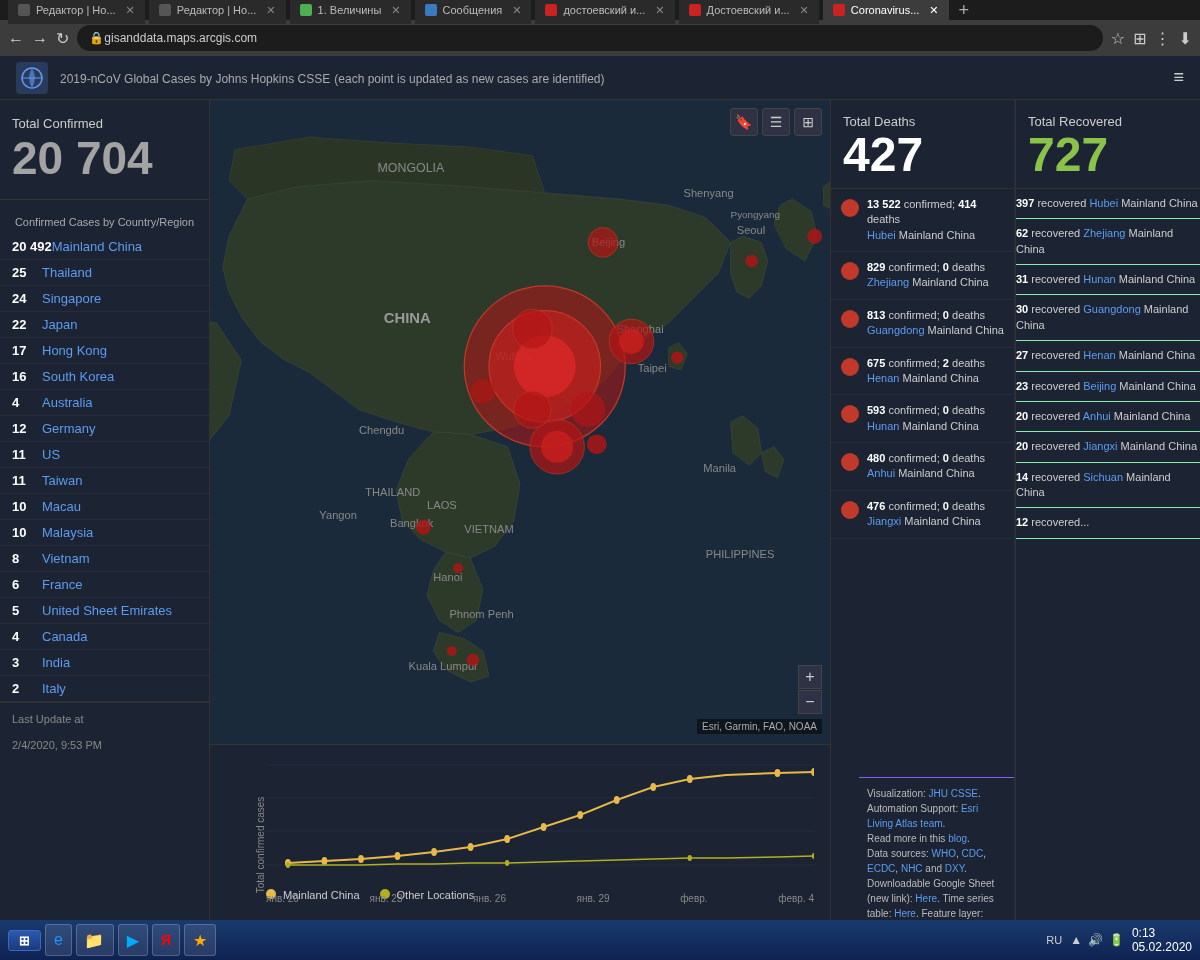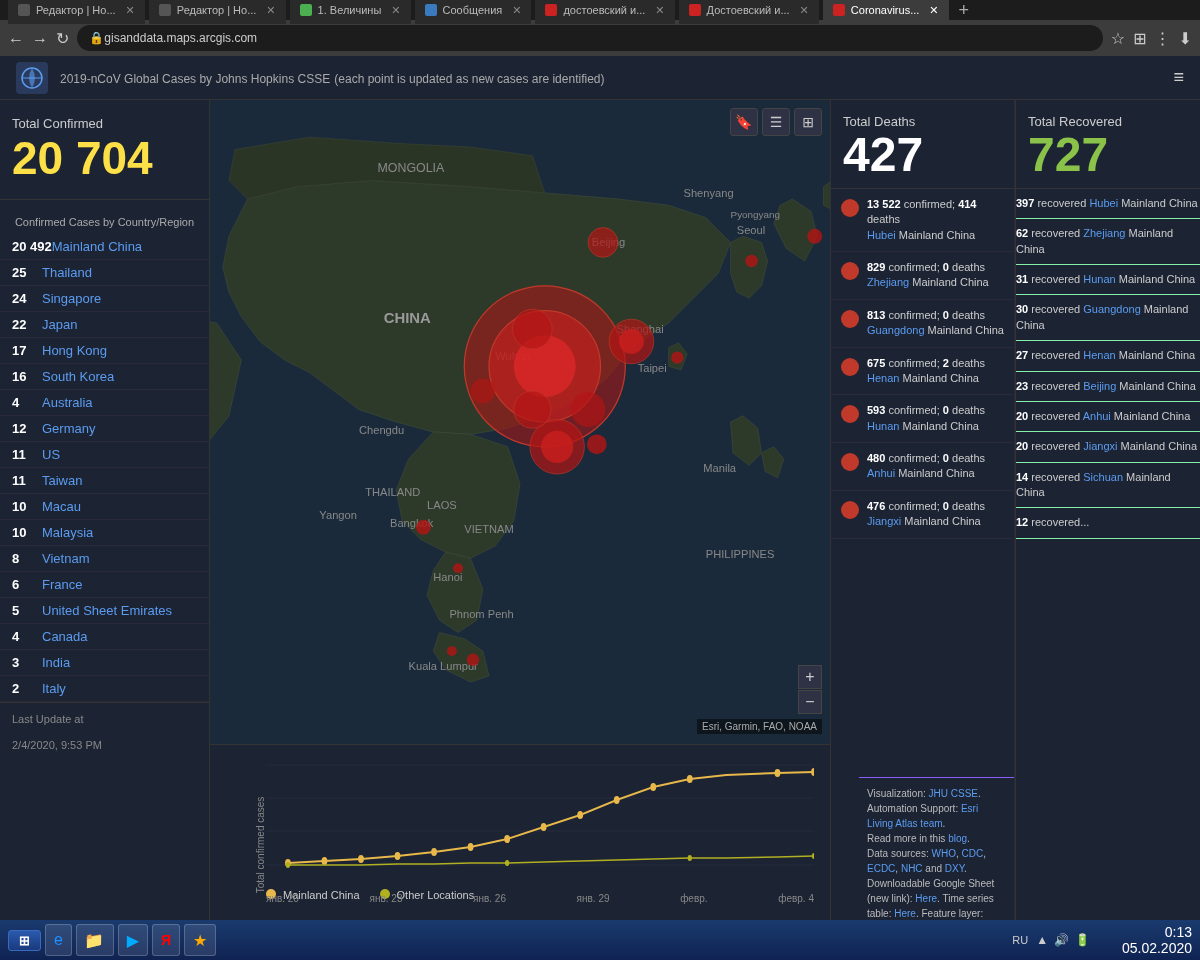--- a/index.html
+++ b/index.html
@@ -26,21 +26,21 @@
     .app-title { font-size: 15px; font-weight: bold; color: #fff; flex: 1; }
     .app-title span { font-size: 12px; font-weight: normal; color: #aaa; }
     .menu-icon { color: #ccc; font-size: 18px; cursor: pointer; }
 
     .main-layout { display: flex; height: calc(100% - 44px); }
 
     
     .sidebar { width: 210px; background: #1c2333; border-right: 1px solid #333; overflow-y: auto; flex-shrink: 0; }
     .sidebar-header { padding: 16px 12px 8px; }
     .total-confirmed { color: #ccc; font-size: 13px; margin-bottom: 4px; }
-    .total-number-confirmed { font-size: 46px; font-weight: bold; color: #fde047; line-height: 1; }
+    .total-number-confirmed { font-size: 46px; font-weight: bold; color: #a3a3a3; line-height: 1; }
     .divider { height: 1px; background: #333; margin: 10px 0; }
     .section-label { font-size: 11px; color: #aaa; text-align: center; padding: 6px 8px; }
     .country-list { padding: 0; }
     .country-item { display: flex; align-items: baseline; padding: 5px 12px; border-bottom: 1px solid #2a2a3a; font-size: 13px; }
     .country-count { font-weight: bold; color: #fff; min-width: 30px; }
     .country-name { color: #5b9cf0; cursor: pointer; }
     .last-update { padding: 10px 12px; font-size: 11px; color: #888; border-top: 1px solid #333; }
     .timestamp { font-size: 11px; color: #888; padding: 4px 12px; }
 
     
@@ -83,21 +83,21 @@
     .rec-item .rec-count { color: #fff; font-weight: bold; }
 
     .info-panel { background: #1c2333; border-top: 1px solid #8b5cf6; padding: 10px 12px; font-size: 11px; color: #bbb; line-height: 1.6; margin-left: 28px; }
     .info-panel a { color: #5b9cf0; cursor: pointer; }
 
     
     .taskbar { height: 40px; background: linear-gradient(180deg, #1a3a6e 0%, #0f2352 100%); display: flex; align-items: center; padding: 0 8px; gap: 4px; position: fixed; bottom: 0; width: 1200px; }
     .taskbar-start { background: linear-gradient(180deg, #2a5aad 0%, #1a3a7e 100%); border: 1px solid #3a6abf; border-radius: 3px; padding: 2px 10px; color: #fff; font-size: 13px; font-weight: bold; cursor: pointer; }
     .taskbar-btn { height: 32px; padding: 0 8px; background: rgba(255,255,255,0.1); border: 1px solid rgba(255,255,255,0.2); border-radius: 3px; display: flex; align-items: center; gap: 4px; cursor: pointer; }
     .taskbar-right { margin-left: auto; display: flex; align-items: center; gap: 8px; color: #fff; font-size: 11px; }
-    .taskbar-clock { text-align: right; font-size: 14px; color: #fff; margin-left: 24px; }
+    .taskbar-clock { text-align: left; font-size: 12px; color: #fff; }
     .sys-tray { display: flex; align-items: center; gap: 6px; color: #ccc; font-size: 12px; }
   </style>
 </head>
 <body>
 
 <div class="browser-chrome">
   <div class="browser-tabs">
     <div class="tab inactive">
       <span style="width:12px;height:12px;background:#555;border-radius:2px;display:inline-block;"></span>
       <span style="font-size:11px;color:#bbb;">Редактор | Но...</span>

